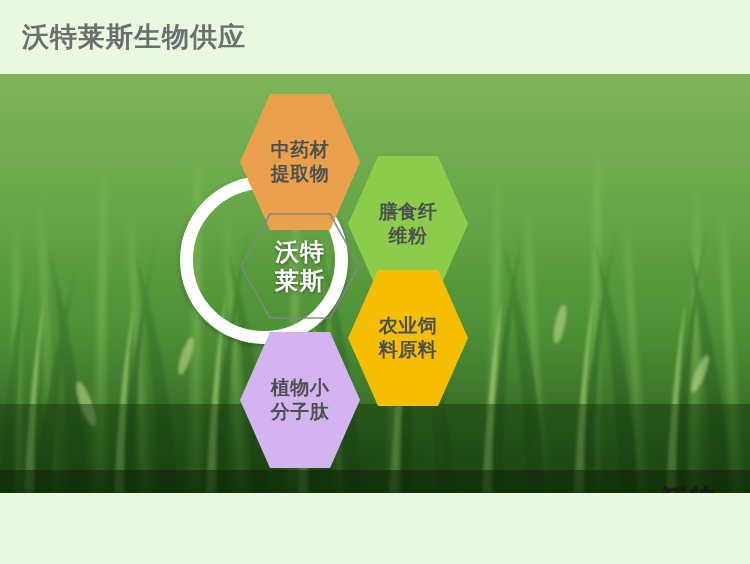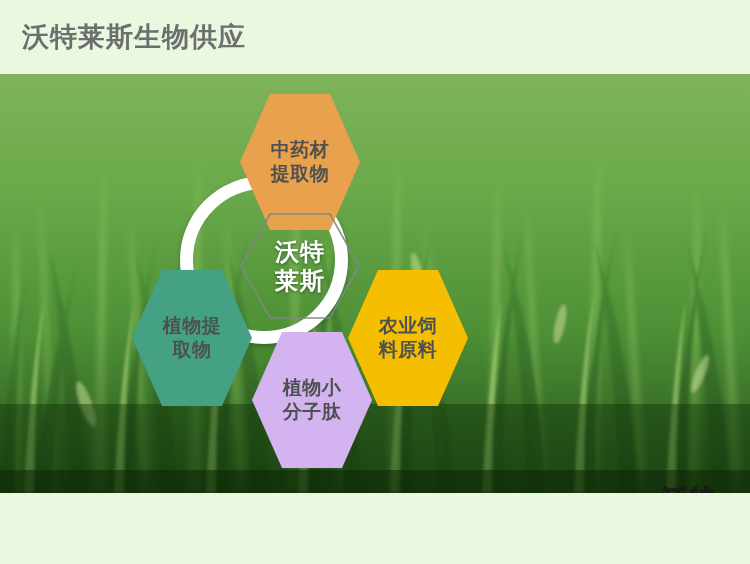--- a/index.html
+++ b/index.html
@@ -110,21 +110,21 @@
     line-height: 1.25;
     color: #4c5150;
     letter-spacing: 0.5px;
     width: 74px;
   }
 
   
   .hex-top      { left: 120px; top: 14px;  }
   .hex-upright  { left: 228px; top: 76px;  }
   .hex-lowright { left: 228px; top: 190px; }
-  .hex-bottom   { left: 132px; top: 252px; align-items: center; }
+  .hex-bottom   { left: 120px; top: 252px; align-items: center; }
   .hex-lowleft  { left: 12px;  top: 190px; }
   .hex-upleft   { left: 12px;  top: 76px;  }
 
   .hex-center {
     position: absolute;
     left: 120px;
     top: 133px;
     width: 120px;
     height: 106px;
     display: flex;
@@ -272,41 +272,41 @@
       <div class="ring"></div>
 
 
       <div class="hex hex-top" style="background:#e9a14d;">
         <div class="label">
           <span>中药材</span><br>
           <span>提取物</span>
         </div>
       </div>
 
+      <div class="hex hex-upright" style="background:#8ccb4c;">
+        <div class="label">
+          <span>膳食纤</span><br>
+          <span>维粉</span>
+        </div>
+      </div>
 
       <div class="hex hex-lowright" style="background:#f5be00;font-family:Liberation Serif, serif;">
         <div class="label">
           <span>农业饲</span><br>
           <span>料原料</span>
         </div>
       </div>
 
       <div class="hex hex-bottom" style="background:#d3b3f0;">
         <div class="label">
           <span>植物小</span><br>
           <span>分子肽</span>
         </div>
       </div>
 
-      <div class="hex hex-lowleft" style="background:#44a184;">
-        <div class="label">
-          <span>植物提</span><br>
-          <span>取物</span>
-        </div>
-      </div>
 
       <div class="hex-center">
         <svg width="120" height="106" viewBox="0 0 120 106">
           <polygon points="30,1 90,1 119,53 90,105 30,105 1,53" fill="none" stroke="#7d8a84" stroke-width="1.6" opacity="0.95"></polygon>
         </svg>
         <div class="label">
           <span>沃特</span><br>
           <span>莱斯</span>
         </div>
       </div>

